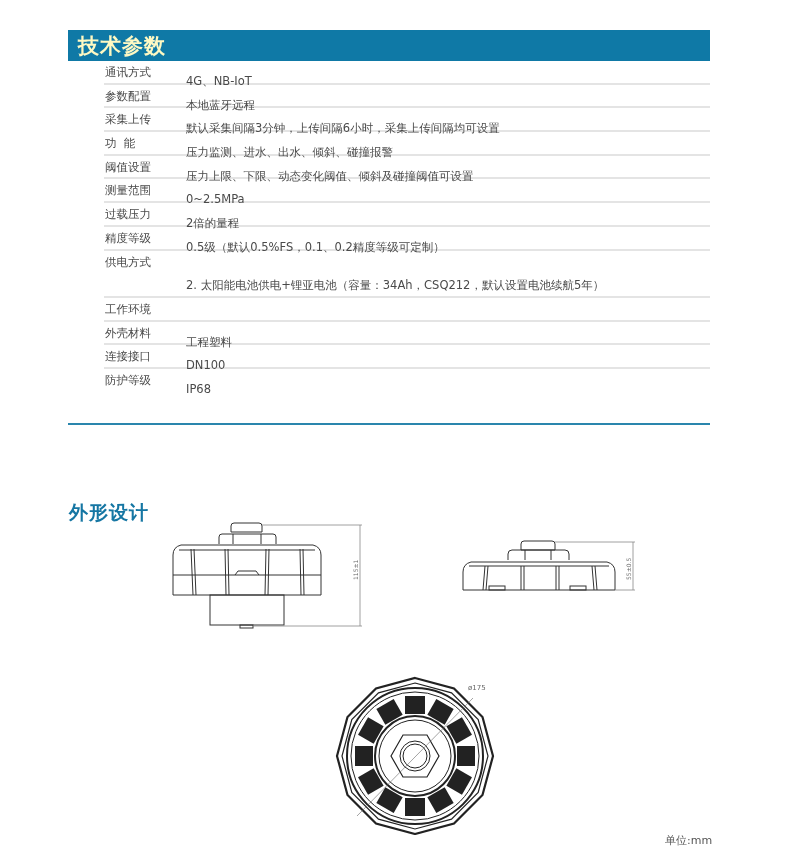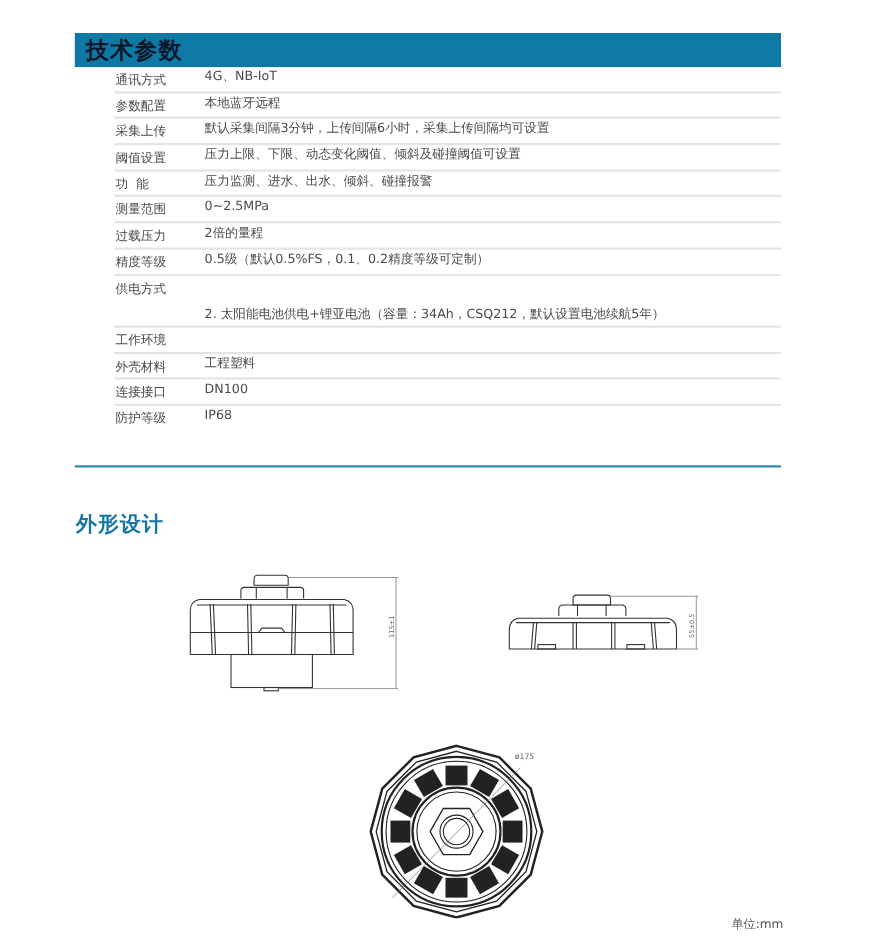--- a/index.html
+++ b/index.html
@@ -1,31 +1,31 @@
 <!DOCTYPE html>
 <html><head>
 <meta charset="utf-8">
 <style>
   html, body { margin: 0; padding: 0; background: #ffffff; }
   body { width: 792px; height: 863px; position: relative; overflow: hidden;
          font-family: "DejaVu Sans", "Liberation Sans", sans-serif; color: #444; }
   .spec-header { position: absolute; left: 68px; top: 30px; width: 642px; height: 31px;
                  background: #0f79a6; }
-  .spec-header .title { position: absolute; left: 10px; top: 2px; color: #0f172a; font-size: 21px;
+  .spec-header .title { position: absolute; left: 10px; top: 2px; color: #fef9c3; font-size: 21px;
                         font-weight: bold; letter-spacing: 1px; line-height: 28px; }
   .spec-table { position: absolute; left: 68px; top: 61px; width: 642px; }
   .row { position: relative; border-bottom: 2px solid #e4e4e4; box-sizing: border-box; margin-left: 36px; }
   .row.single { height: 23.7px; }
   .row.double { height: 47.4px; }
   .row .label { position: absolute; left: 1px; top: 4px; font-size: 11.5px; color: #4a4a4a; line-height: 15px; }
   .row .value { position: absolute; left: 82px; font-size: 11.5px; color: #4a4a4a; line-height: 15px; white-space: nowrap; }
-  .row .v1 { top: 1px; }
+  .row .v1 { top: 13px; }
   .row .v2 { top: 27.5px; }
   .spec-bottom { position: absolute; left: 68px; top: 423px; width: 642px; height: 2px; background: #2a86ad; }
-  .design-title { position: absolute; left: 69px; top: 464px; font-size: 19px; font-weight: bold; color: #1576a3; letter-spacing: 1px; }
+  .design-title { position: absolute; left: 69px; top: 500px; font-size: 19px; font-weight: bold; color: #1576a3; letter-spacing: 1px; }
   .drawing { position: absolute; }
   .unit { position: absolute; left: 665px; top: 833px; font-size: 11px; color: #555; }
 </style>
 </head>
 <body>
 
 <div class="spec-header">
   <span class="title">技术参数</span>
 </div>
 
@@ -36,26 +36,26 @@
   </div>
   <div class="row single">
     <span class="label">参数配置</span>
     <span class="value v1">本地蓝牙远程</span>
   </div>
   <div class="row single">
     <span class="label">采集上传</span>
     <span class="value v1">默认采集间隔3分钟，上传间隔6小时，采集上传间隔均可设置</span>
   </div>
   <div class="row single">
+    <span class="label" style="white-space:pre">功  能</span>
+    <span class="value v1">压力监测、进水、出水、倾斜、碰撞报警</span>
+  </div>
+  <div class="row single">
     <span class="label">阈值设置</span>
     <span class="value v1">压力上限、下限、动态变化阈值、倾斜及碰撞阈值可设置</span>
-  </div>
-  <div class="row single">
-    <span class="label" style="white-space:pre">功  能</span>
-    <span class="value v1">压力监测、进水、出水、倾斜、碰撞报警</span>
   </div>
   <div class="row single">
     <span class="label">测量范围</span>
     <span class="value v1">0~2.5MPa</span>
   </div>
   <div class="row single">
     <span class="label">过载压力</span>
     <span class="value v1">2倍的量程</span>
   </div>
   <div class="row single">

